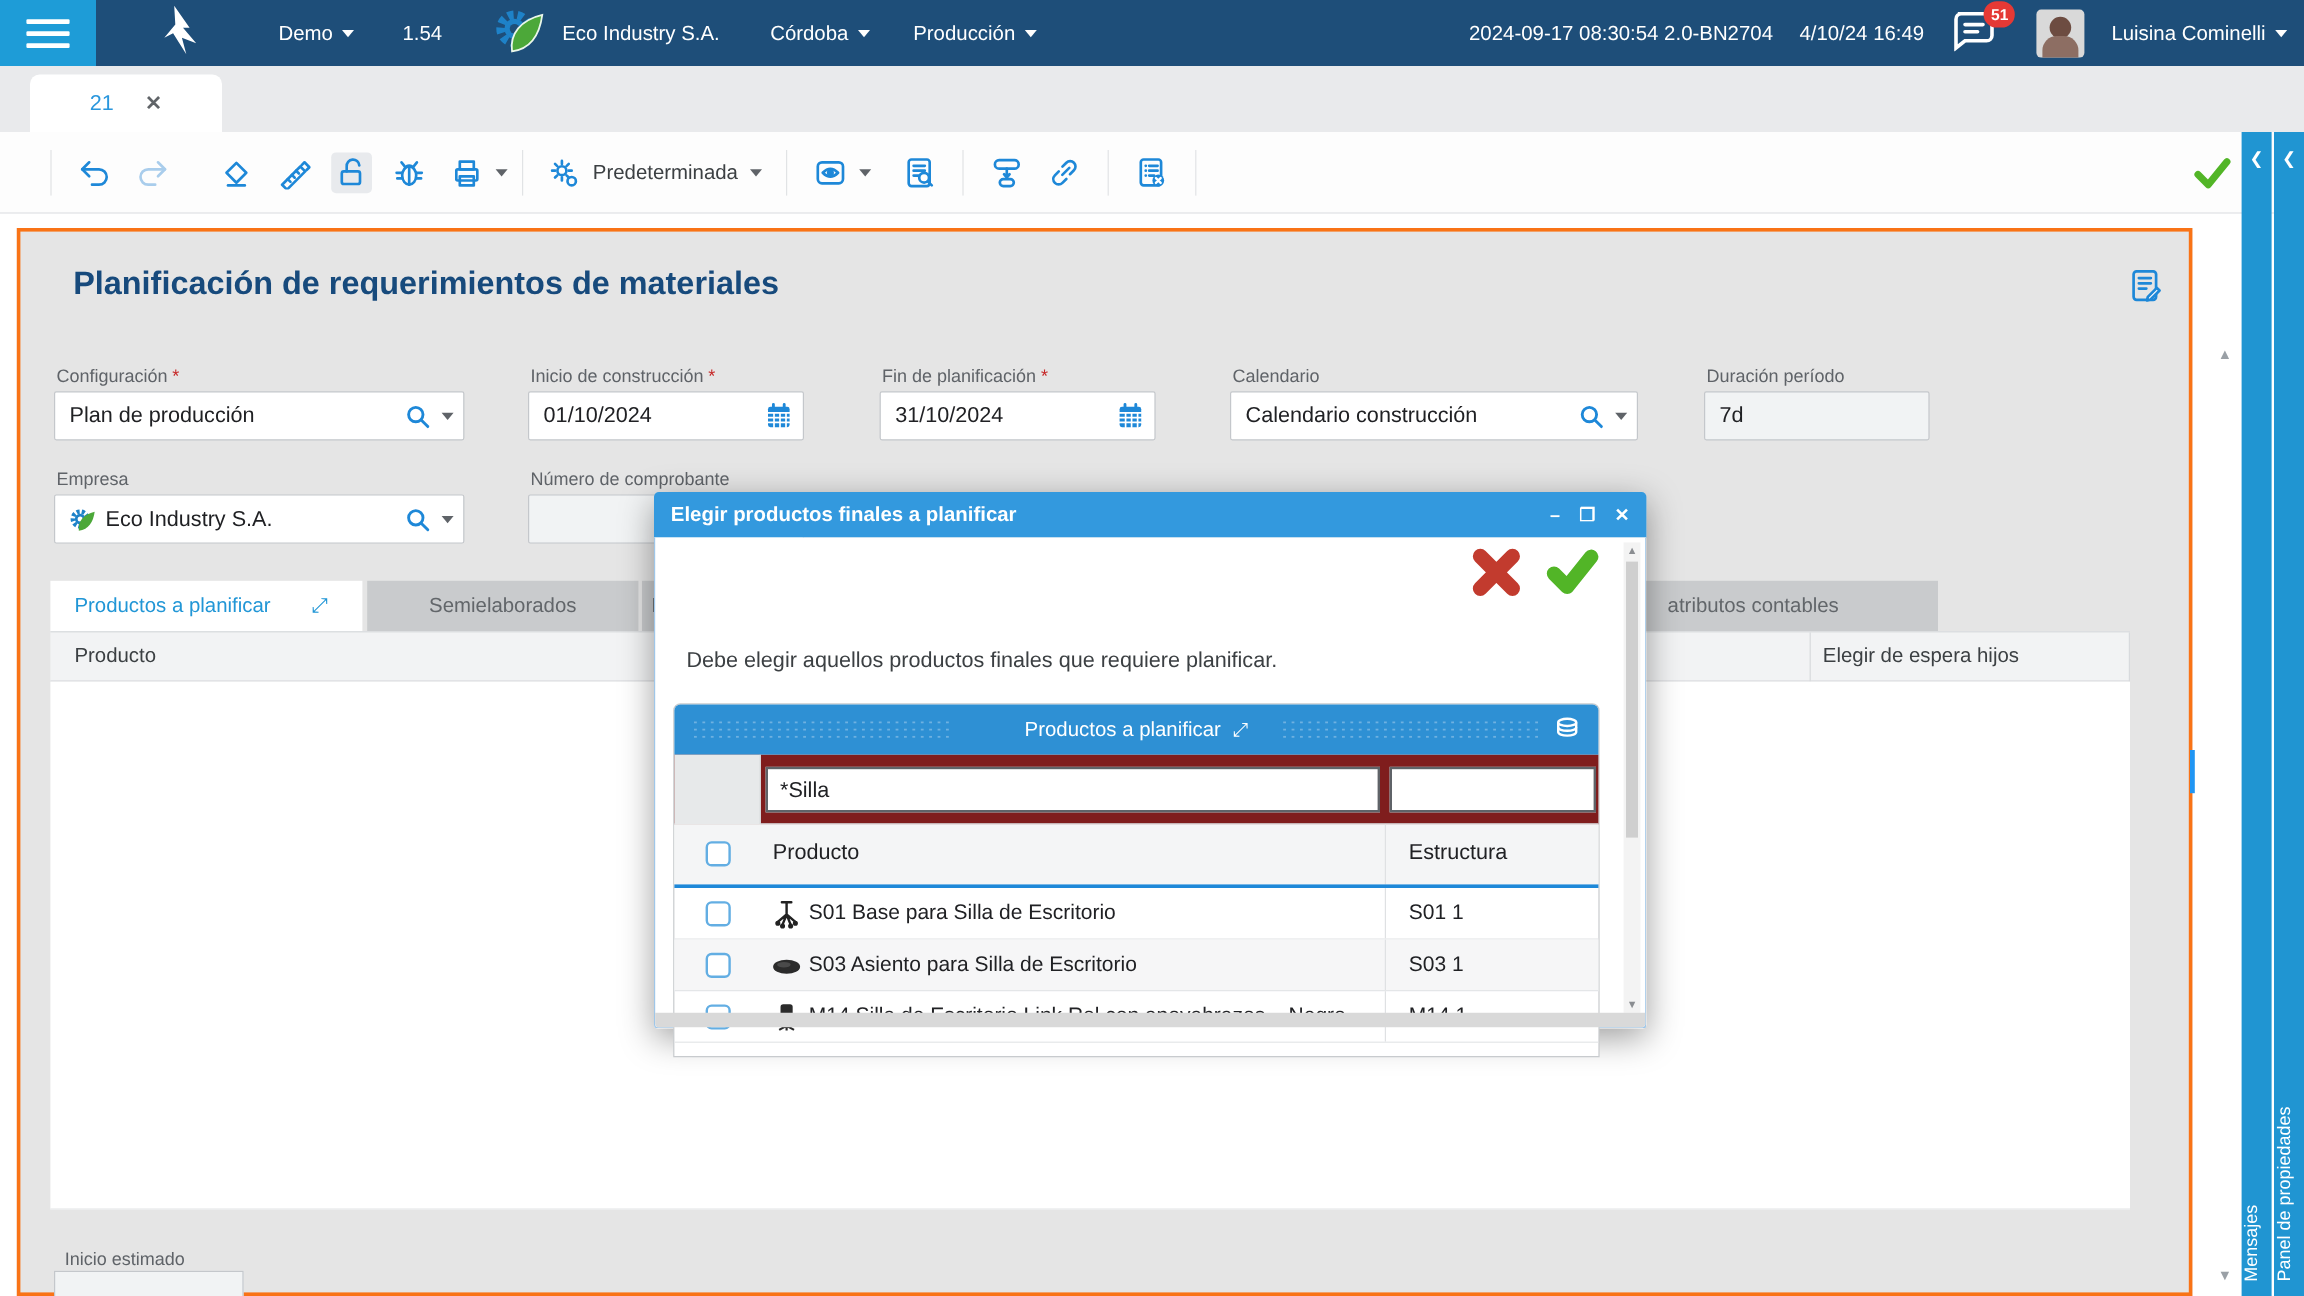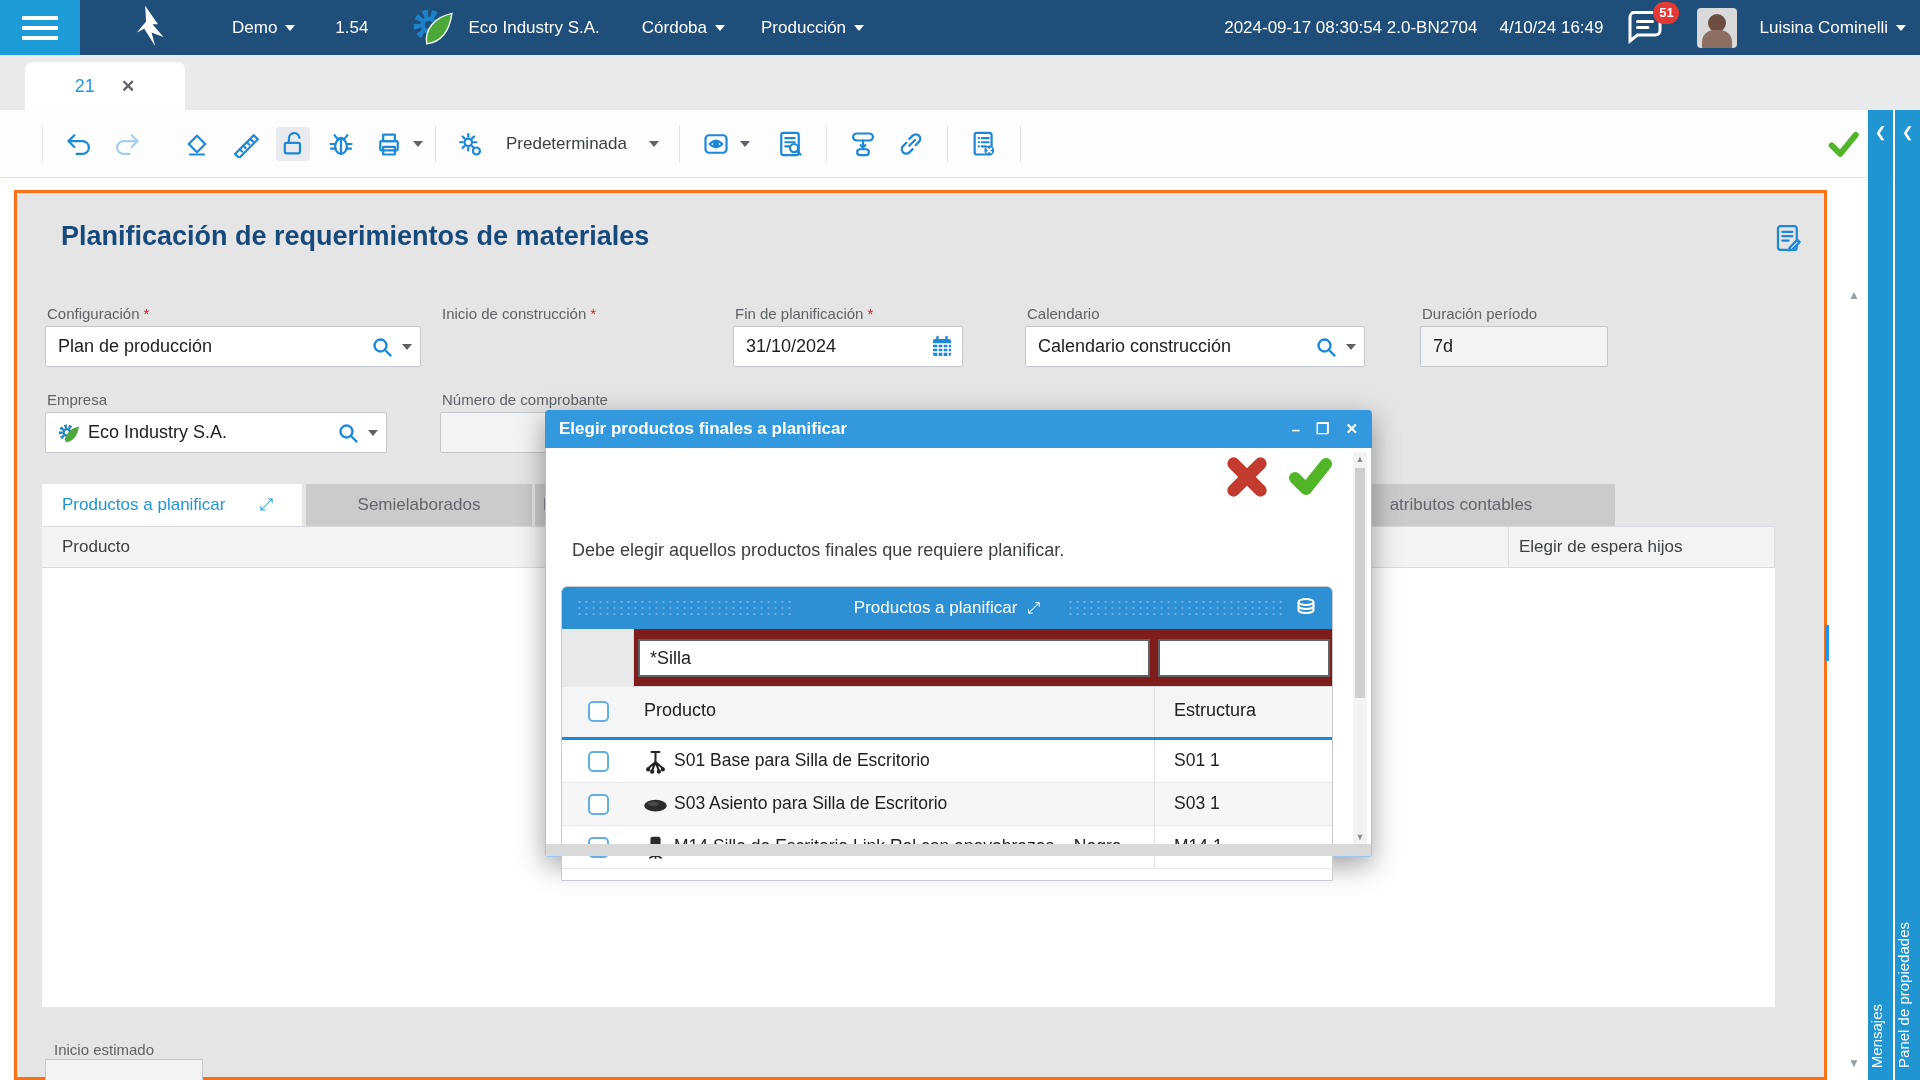--- a/index.html
+++ b/index.html
@@ -37,21 +37,21 @@
   
   .toolbar { position:absolute; left:0; top:110px; width:1920px; height:68px; background:#fdfdfd;
              border-bottom:1px solid #e0e2e4; display:flex; align-items:center; padding-left:30px; z-index:5;}
   .tool { width:34px; height:34px; margin:0 7px; display:flex; align-items:center; justify-content:center;
           cursor:pointer; border-radius:4px; }
   .tool svg { width:28px; height:28px; fill:none; stroke:#1e88d8; stroke-width:1.9;
               stroke-linecap:round; stroke-linejoin:round; }
   .tool.disabled svg { stroke:#a9cdec; }
   .tool.active { background:#e8eaed; }
   .tdiv { width:1px; height:38px; background:#e1e3e5; margin:0 12px; }
-  .profile { display:flex; align-items:center; gap:22px; margin:0 8px; font-size:17px; color:#3c4043; cursor:pointer;justify-content:flex-end; }
+  .profile { display:flex; align-items:center; gap:10px; margin:0 8px; font-size:17px; color:#3c4043; cursor:pointer;justify-content:flex-end; }
   .tool-check { margin-left:auto; margin-right:60px; }
   .tool-check svg { width:38px; height:38px; stroke:#52b527; stroke-width:4.2; fill:none; stroke-linecap:round; stroke-linejoin:round;}
 
   
   .content { position:absolute; left:14px; top:190px; width:1813px; height:890px;
              background:#e5e5e5; border:3px solid #f97316; z-index:1; }
   .page-title { position:absolute; left:44px; top:28px; font-size:27px; font-weight:bold; color:#174a7c; }
   .title-icon { position:absolute; left:1756px; top:30px; width:30px; height:30px; cursor:pointer; }
   .title-icon svg { width:30px; height:30px; fill:none; stroke:#1e88d8; stroke-width:1.8;
                     stroke-linecap:round; stroke-linejoin:round; }
@@ -359,29 +359,39 @@
     <div class="flabel" style="left:718px; top:112px;">
       <span>Fin de planificación</span><span class="req">*</span>
     </div>
     <div class="flabel" style="left:1010px; top:112px;">
       <span>Calendario</span>
     </div>
     <div class="flabel" style="left:1405px; top:112px;">
       <span>Duración período</span>
     </div>
 
-    <div class="field" style="left:28px; top:133px; width:376px;">
+    <div class="field" style="left:28px; top:133px; width:342px;">
       <input value="Plan de producción" style="">
       <span class="micon">
         <svg viewBox="0 0 24 24">
             <circle cx="10.5" cy="10.5" r="6"></circle>
             <path d="M15 15 l5.5 5.5"></path>
           </svg>
       </span>
       <span class="caret gray fcaret"></span>
+    </div>
+    <div class="field" style="left:423px; top:133px; width:230px;">
+      <input value="01/10/2024" style="">
+      <span class="micon cal">
+        <svg viewBox="0 0 24 24">
+            <rect x="3" y="4" width="18" height="17" rx="2" fill="#1e88d8" stroke="none"></rect>
+            <path d="M3 9 h18 M8 9 v12 M13 9 v12 M18 9 v12 M3 13 h18 M3 17 h18" stroke="#fff" stroke-width="1.4"></path>
+            <path d="M7.5 2 v3 M16.5 2 v3" stroke="#1e88d8" stroke-width="2.4"></path>
+          </svg>
+      </span>
     </div>
     <div class="field" style="left:716px; top:133px; width:230px;">
       <input value="31/10/2024" style="">
       <span class="micon cal">
         <svg viewBox="0 0 24 24">
             <rect x="3" y="4" width="18" height="17" rx="2" fill="#1e88d8" stroke="none"></rect>
             <path d="M3 9 h18 M8 9 v12 M13 9 v12 M18 9 v12 M3 13 h18 M3 17 h18" stroke="#fff" stroke-width="1.4"></path>
             <path d="M7.5 2 v3 M16.5 2 v3" stroke="#1e88d8" stroke-width="2.4"></path>
           </svg>
       </span>

